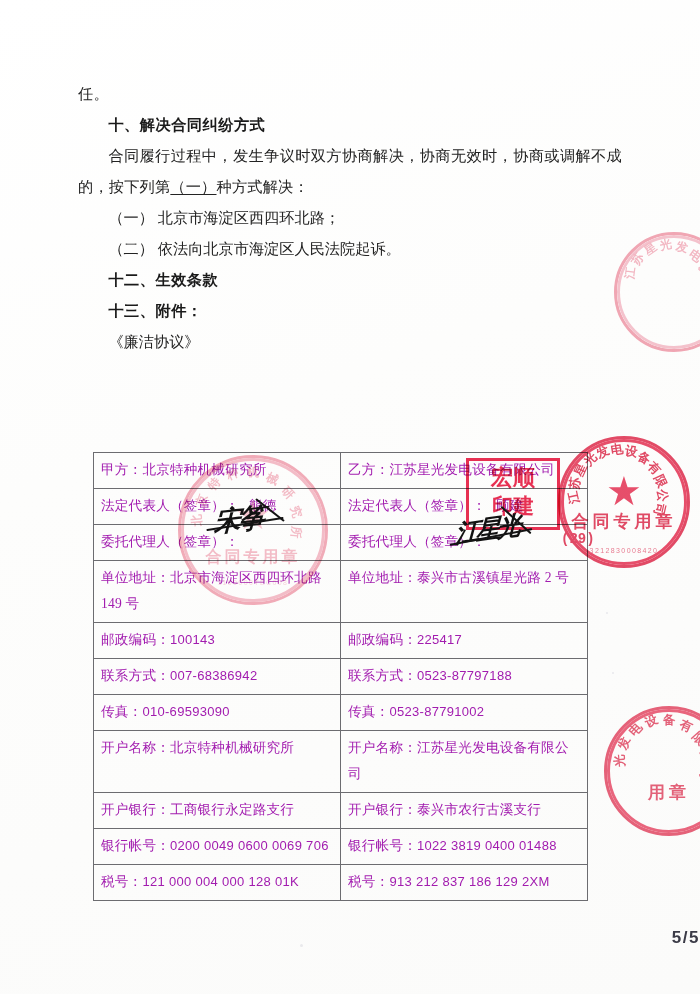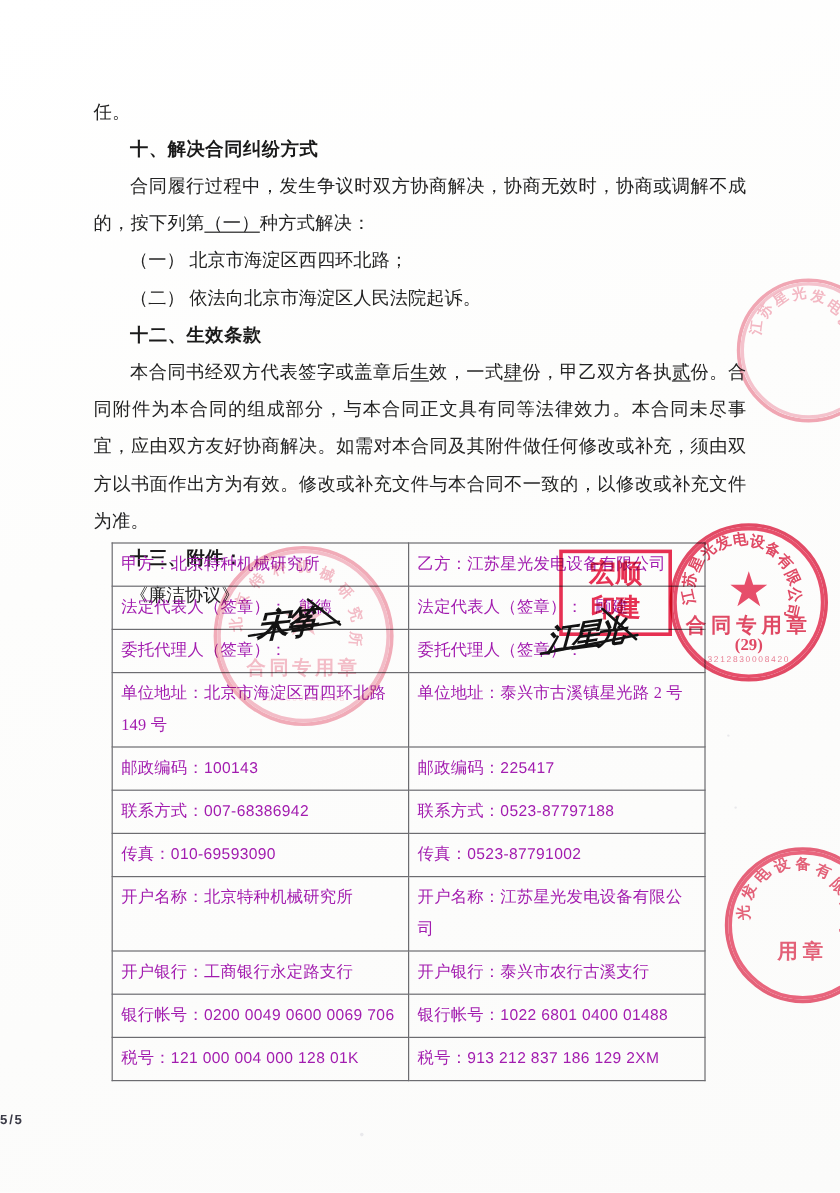--- a/index.html
+++ b/index.html
@@ -137,25 +137,25 @@
     text-align:center;
     font-size:17px;
     font-weight:bold;
     letter-spacing:4px;
     color:#e03a58;
     font-family:Liberation Sans, sans-serif;
   }
   .seal-bot{
     position:absolute;
     left:0;right:0;top:73%;
-    text-align:center;
+    text-align:left;
     font-size:14px;
     font-weight:bold;
     color:#e03a58;
-    font-family:Liberation Serif, serif;
+    font-family:Liberation Mono, monospace;
   }
   .seal-code{
     position:absolute;
     left:0;right:0;top:86%;
     text-align:center;
     font-size:7px;
     letter-spacing:1.4px;
     color:#e8728a;
     font-family:"Liberation Sans",sans-serif;
   }
@@ -260,22 +260,22 @@
     border-radius:2px;
     z-index:8;
     pointer-events:none;
   }
 
   
   .footer{
     position:absolute;
     left:0;right:0;
     top:928px;
-    text-align:left;
-    font-size:11px;
+    text-align:right;
+    font-size:17px;
     font-weight:bold;
     letter-spacing:1.5px;
     color:#3b3b47;
     font-family:"Liberation Sans",sans-serif;
   }
 
   
   .speck{position:absolute;background:#e9e9ec;border-radius:50%;pointer-events:none;}
 </style>
 </head>
@@ -290,21 +290,20 @@
 
     <p class="heading">十、解决合同纠纷方式</p>
 
     <p class="para indent"><span>合同履行过程中，发生争议时双方协商解决，协商无效时，协商或调解不成的，按下列第</span><span class="u">（一）</span><span>种方式解决：</span></p>
 
     <p class="item">（一） 北京市海淀区西四环北路；</p>
     <p class="item">（二） 依法向北京市海淀区人民法院起诉。</p>
 
     <p class="heading">十二、生效条款</p>
 
-    <p class="para indent"><span>本合同书经双方代表签字或盖章后</span><span class="u">生</span><span>效，一式</span><span class="u">肆</span><span>份，甲乙双方各执</span><span class="u">贰</span><span>份。合同附件为本合同的组成部分，与本合同正文具有同等法律效力。本合同未尽事宜，应由双方友好协商解决。如需对本合同及其附件做任何修改或补充，须由双方以书面作出方为有效。修改或补充文件与本合同不一致的，以修改或补充文件为准。</span></p>
 
     <p class="heading">十三、附件：</p>
 
     <p class="attach-title">《廉洁协议》</p>
   </div>
 
   <div class="tblwrap">
     <table class="info">
       <tbody>
 
@@ -348,21 +347,21 @@
           <td class="cell-b"><span>开户名称：</span><span>江苏星光发电设备有限公司</span></td>
         </tr>
 
         <tr>
           <td class="cell-a"><span>开户银行：</span><span>工商银行永定路支行</span></td>
           <td class="cell-b"><span>开户银行：</span><span>泰兴市农行古溪支行</span></td>
         </tr>
 
         <tr>
           <td class="cell-a"><span>银行帐号：</span><span class="num">0200 0049 0600 0069 706</span></td>
-          <td class="cell-b"><span>银行帐号：</span><span class="num">1022 6801 0400 01488</span></td>
+          <td class="cell-b"><span>银行帐号：</span><span class="num">1022 3819 0400 01488</span></td>
         </tr>
 
         <tr>
           <td class="cell-a"><span>税号：</span><span class="num">121 000 004 000 128 01K</span></td>
           <td class="cell-b"><span>税号：</span><span class="num">913 212 837 186 129 2XM</span></td>
         </tr>
 
       </tbody>
     </table>
   </div>

